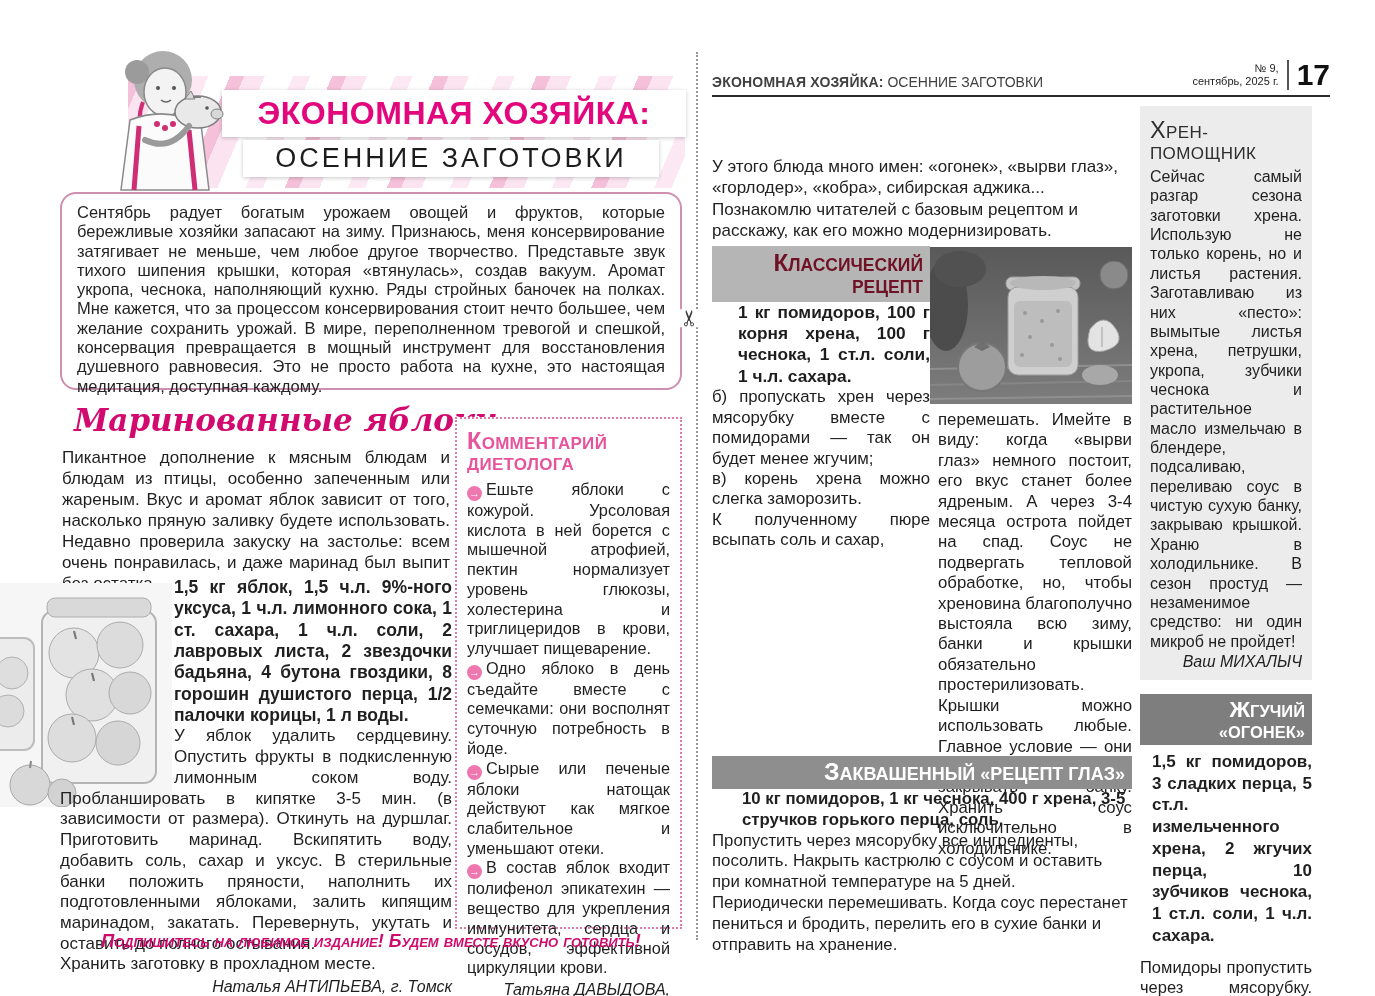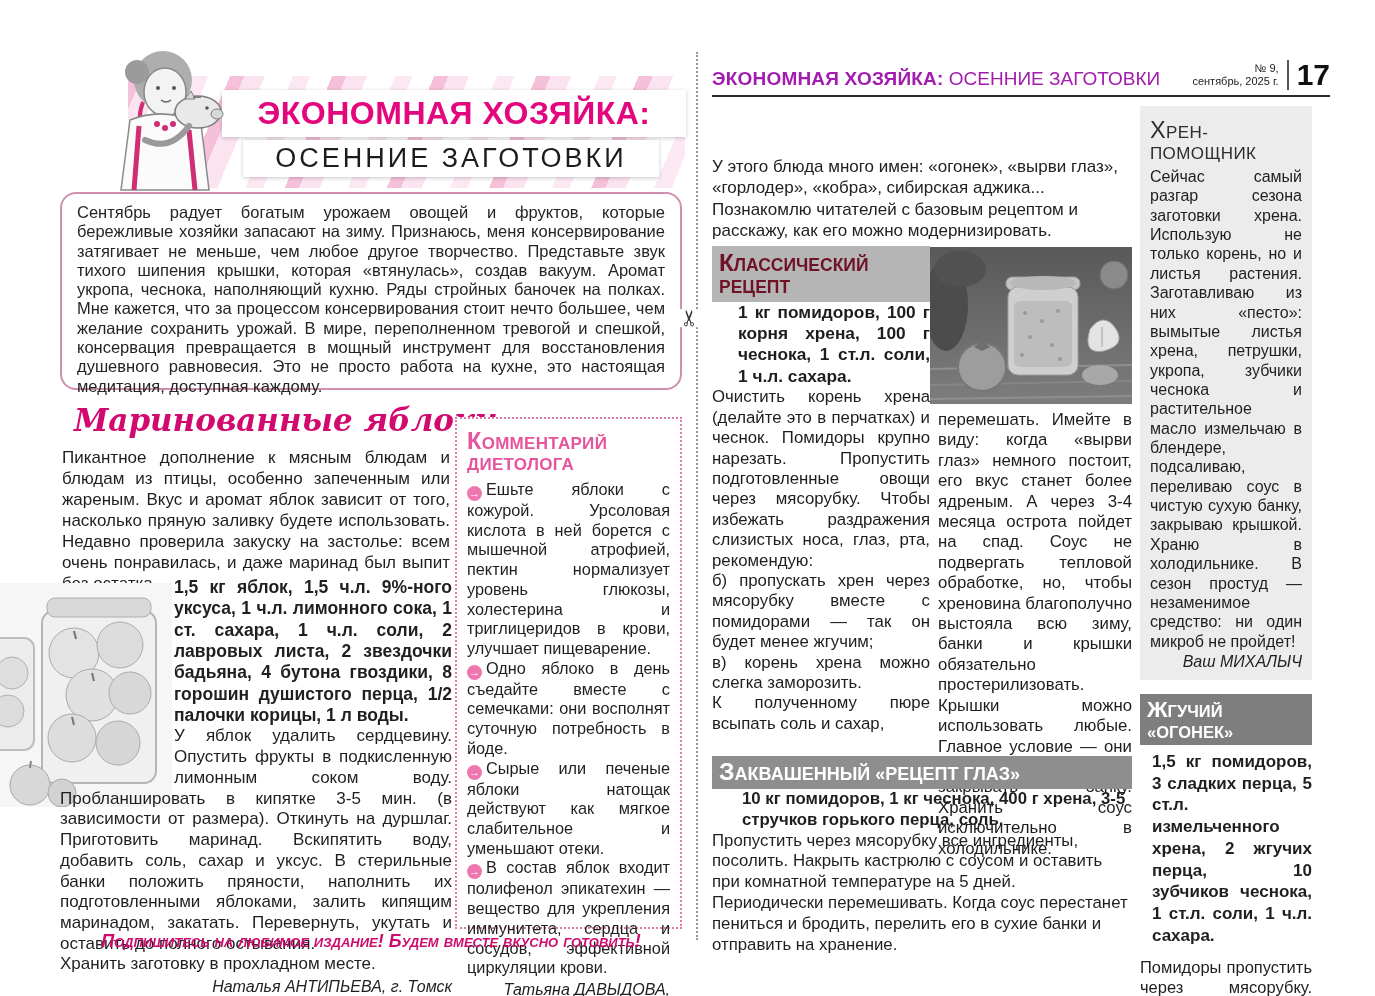--- a/index.html
+++ b/index.html
@@ -37,32 +37,32 @@
   .bullet{display:inline-block;width:15px;height:15px;border-radius:50%;background:#ef77b0;color:#fff;
     font-size:11px;line-height:15px;text-align:center;margin-right:4px;vertical-align:-2px;font-style:normal;}
   .footer-line{left:60px;top:931px;width:622px;text-align:center;color:#cf0a6d;font-style:italic;
     font-weight:600;font-size:18px;font-variant:small-caps;}
   
   .vdots{left:696px;top:52px;height:888px;border-left:2px dotted #979797;}
   .scissors{left:681px;top:304px;font-size:22px;color:#3a3a3a;background:#fff;transform:rotate(-90deg);line-height:1;padding:3px 0;}
   
   .rp-header{left:712px;top:54px;width:618px;height:36px;display:flex;align-items:flex-end;
     justify-content:space-between;border-bottom:2px solid #2b2b2b;padding-bottom:5px;box-sizing:content-box;}
-  .rp-header .sec{font-size:19px;color:#a21caf;}
+  .rp-header .sec{font-size:14px;color:#404040;}
   .rp-header .sec b{letter-spacing:.2px;}
   .rp-right{display:flex;align-items:center;}
   .issue{text-align:right;font-size:11px;line-height:1.18;color:#222;margin-right:8px;}
   .pagenum{font-size:30px;font-weight:bold;color:#111;border-left:2px solid #555;padding-left:8px;line-height:1;}
   .khren-title{left:712px;top:102px;font-size:37px;color:#101010;}
   .khren-lead{left:712px;top:156px;width:424px;font-size:17px;line-height:1.26;color:#222;}
   .colA{left:712px;top:246px;width:218px;}
   .colB{left:938px;top:410px;width:194px;}
   .coltext{font-size:16.8px;line-height:1.215;color:#1d1d1d;}
   .coltext p{margin:0;}
-  .secbar{font-weight:bold;box-sizing:border-box;padding:2px 7px 3px;}
+  .secbar{font-weight:bold;box-sizing:border-box;padding:2px 7px 3px;text-align:right;}
   .bar-classic{background:#b5b5b5;color:#701226;font-size:17.5px;width:218px;}
   .bar-ferm{background:#8e8e8e;color:#fff;font-size:18px;width:420px;}
   .bar-ogon{background:#7e7e7e;color:#fff;font-size:16.5px;}
   .ingrA{font-weight:bold;font-size:17.3px;line-height:1.24;margin:5px 0 2px 0;padding-left:26px;}
   .jar-photo{left:930px;top:247px;width:202px;height:157px;}
   .ferm{left:712px;top:756px;width:420px;}
   .ferm .ingrA{padding-left:30px;}
   .ferm p{margin:0;font-size:16.8px;line-height:1.24;}
   .sidebar{left:1140px;top:106px;width:172px;}
   .tipbox{background:#ececec;padding:11px 10px 9px;box-sizing:border-box;}
@@ -209,21 +209,20 @@
       <path d="M160 82 q14 -18 26 0 q10 16 -12 22 q-22 4 -14 -22 z" fill="#e3e3e3" stroke="#a0a0a0"></path>
       <line x1="172" y1="80" x2="172" y2="100" stroke="#a0a0a0"></line>
       <circle cx="184" cy="28" r="14" fill="#8a8a8a" stroke="#6e6e6e"></circle>
       <ellipse cx="170" cy="128" rx="18" ry="10" fill="#a8a8a8"></ellipse>
     </svg>
   </div>
 
   <div class="abs colA coltext justify">
     <div class="secbar bar-classic cap-first">КЛАССИЧЕСКИЙ РЕЦЕПТ</div>
     <p class="ingrA justify">1 кг помидоров, 100 г корня хрена, 100 г чеснока, 1 ст.л. соли, 1 ч.л. сахара.</p>
-    <p>Очистить корень хрена (делайте это в перчатках) и чеснок. Помидоры крупно нарезать. Пропустить подготовленные овощи через мясорубку. Чтобы избежать раздражения слизистых носа, глаз, рта, рекомендую:</p>
     <p>б) пропускать хрен через мясорубку вместе с помидорами — так он будет менее жгучим;</p>
     <p>в) корень хрена можно слегка заморозить.</p>
     <p>К полученному пюре всыпать соль и сахар,</p>
   </div>
 
   <div class="abs colB coltext justify">
     <p>перемешать. Имейте в виду: когда «вырви глаз» немного постоит, его вкус станет более ядреным. А через 3-4 месяца острота пойдет на спад. Соус не подвергать тепловой обработке, но, чтобы хреновина благополучно выстояла всю зиму, банки и крышки обязательно простерилизовать. Крышки можно использовать любые. Главное условие — они должны плотно закрывать банку. Хранить соус исключительно в холодильнике.</p>
   </div>
 
   <div class="abs ferm">

